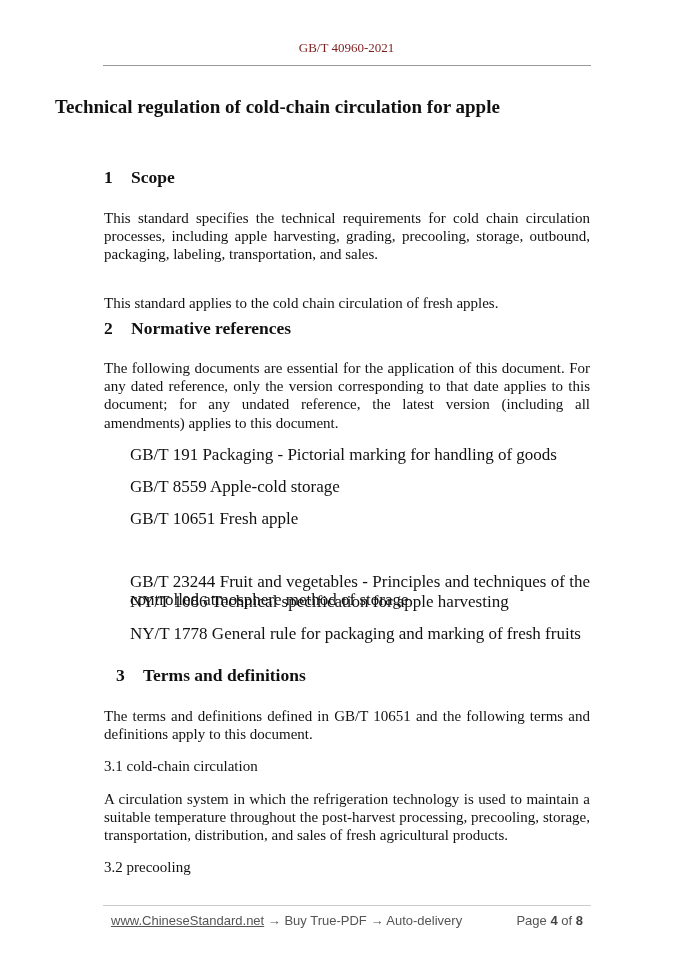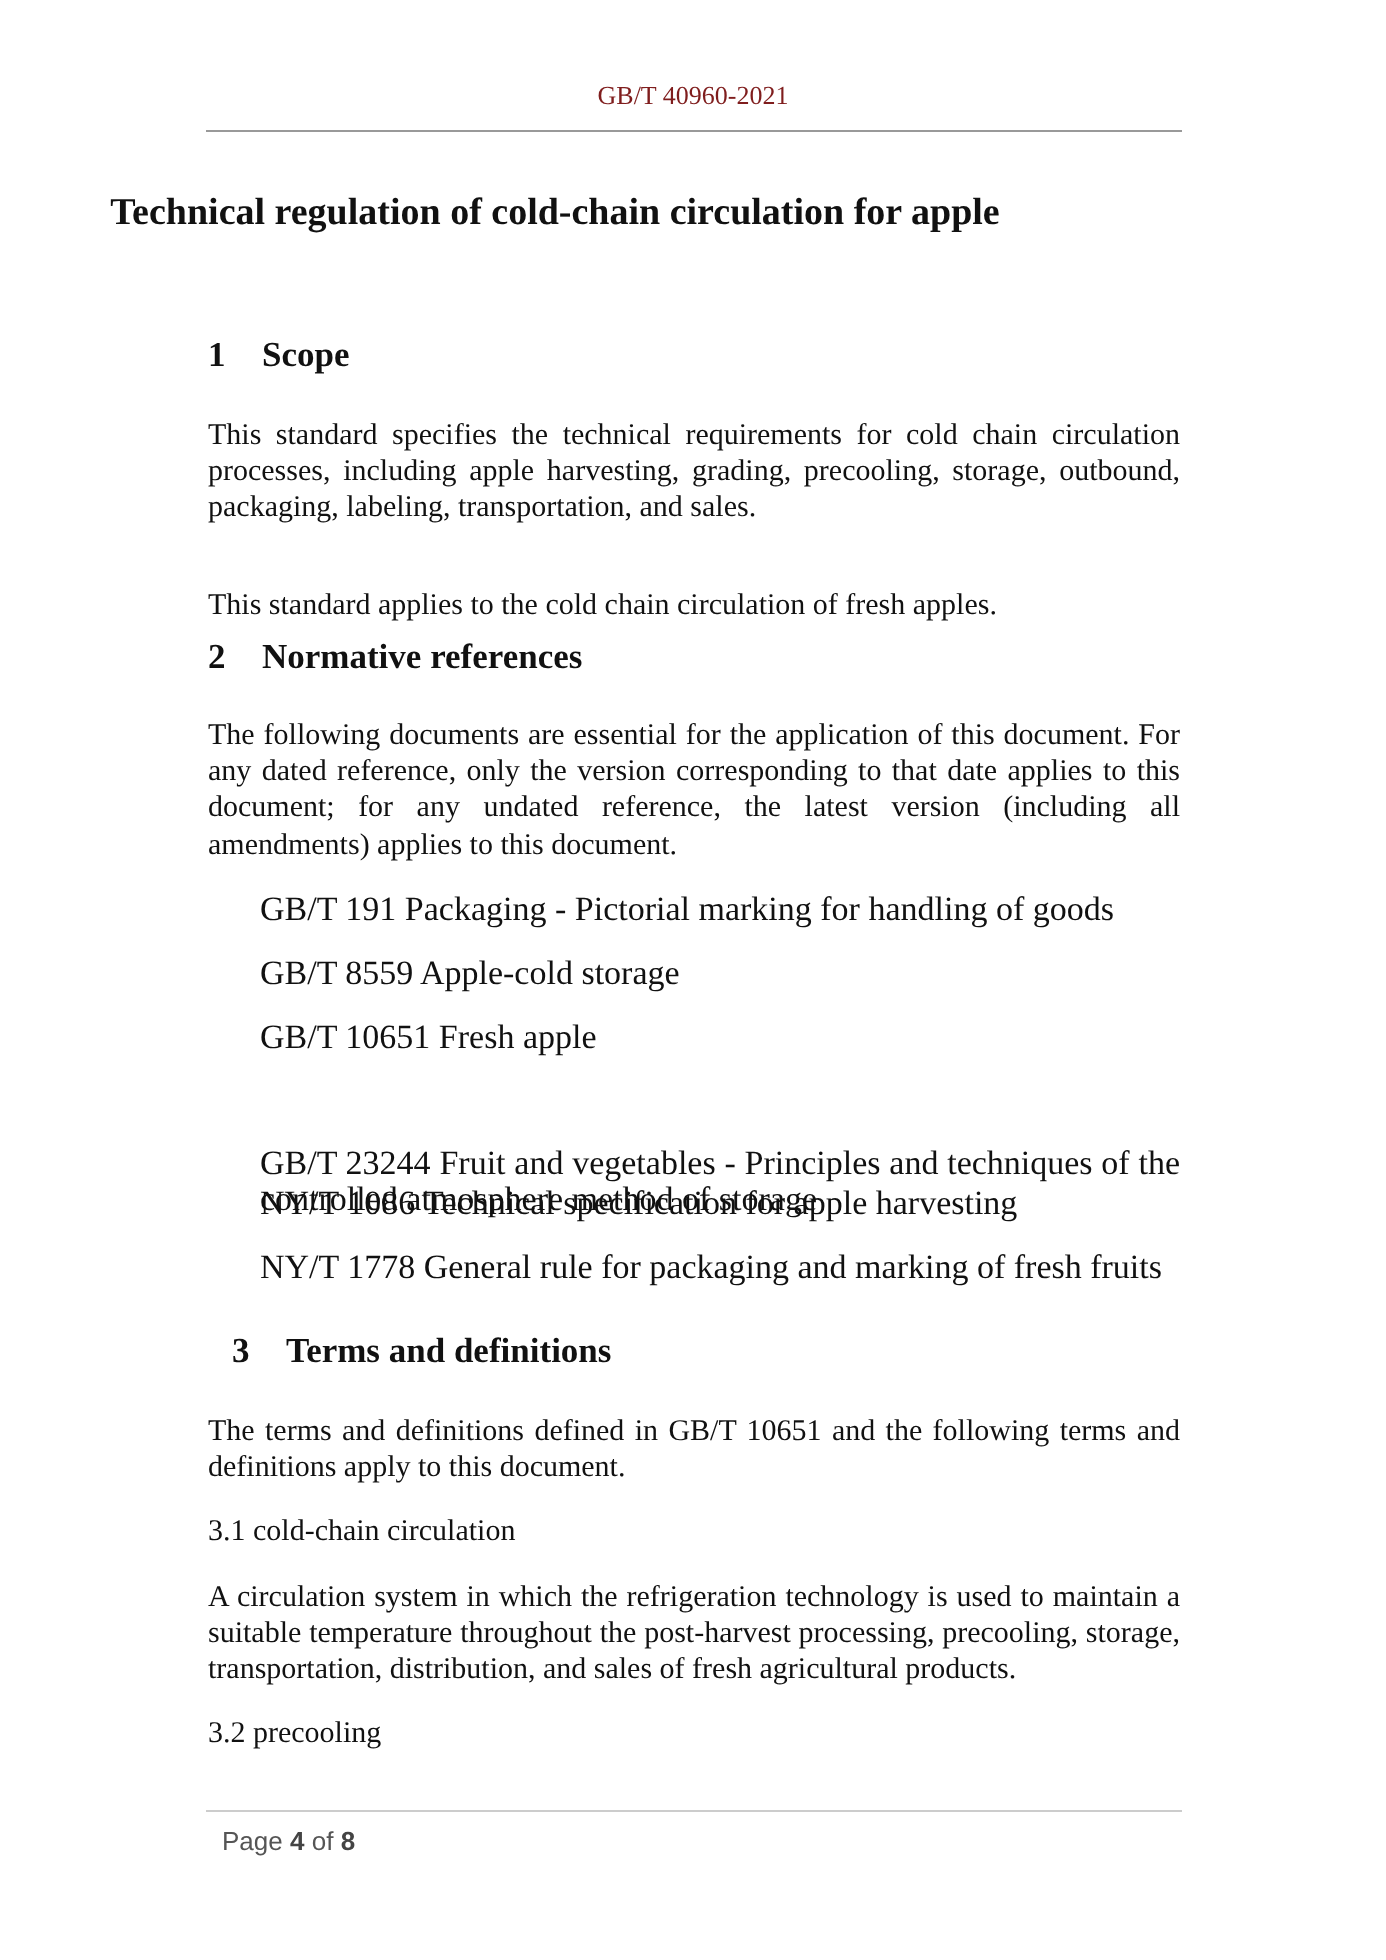--- a/index.html
+++ b/index.html
@@ -47,14 +47,15 @@
   <span class="num">3</span><span>Terms and definitions</span>
 </div>
 <div class="p" style="top:707px;">The terms and definitions defined in GB/T 10651 and the following terms and definitions apply to this document.</div>
 
 <div class="h2" style="top:758px;">3.1 cold-chain circulation</div>
 <div class="p" style="top:790px;">A circulation system in which the refrigeration technology is used to maintain a suitable temperature throughout the post-harvest processing, precooling, storage, transportation, distribution, and sales of fresh agricultural products.</div>
 <div class="h2" style="top:859px;text-align:right;">3.2 precooling</div>
 
 <div class="ftr-rule"></div>
 <div class="ftr">
+  <span><a>www.ChineseStandard.net</a><span> → Buy True-PDF </span><span>→ Auto-delivery</span></span>
   <span><span>Page</span> <b>4</b> <span>of</span> <b>8</b></span>
 </div>
 
 </body></html>

